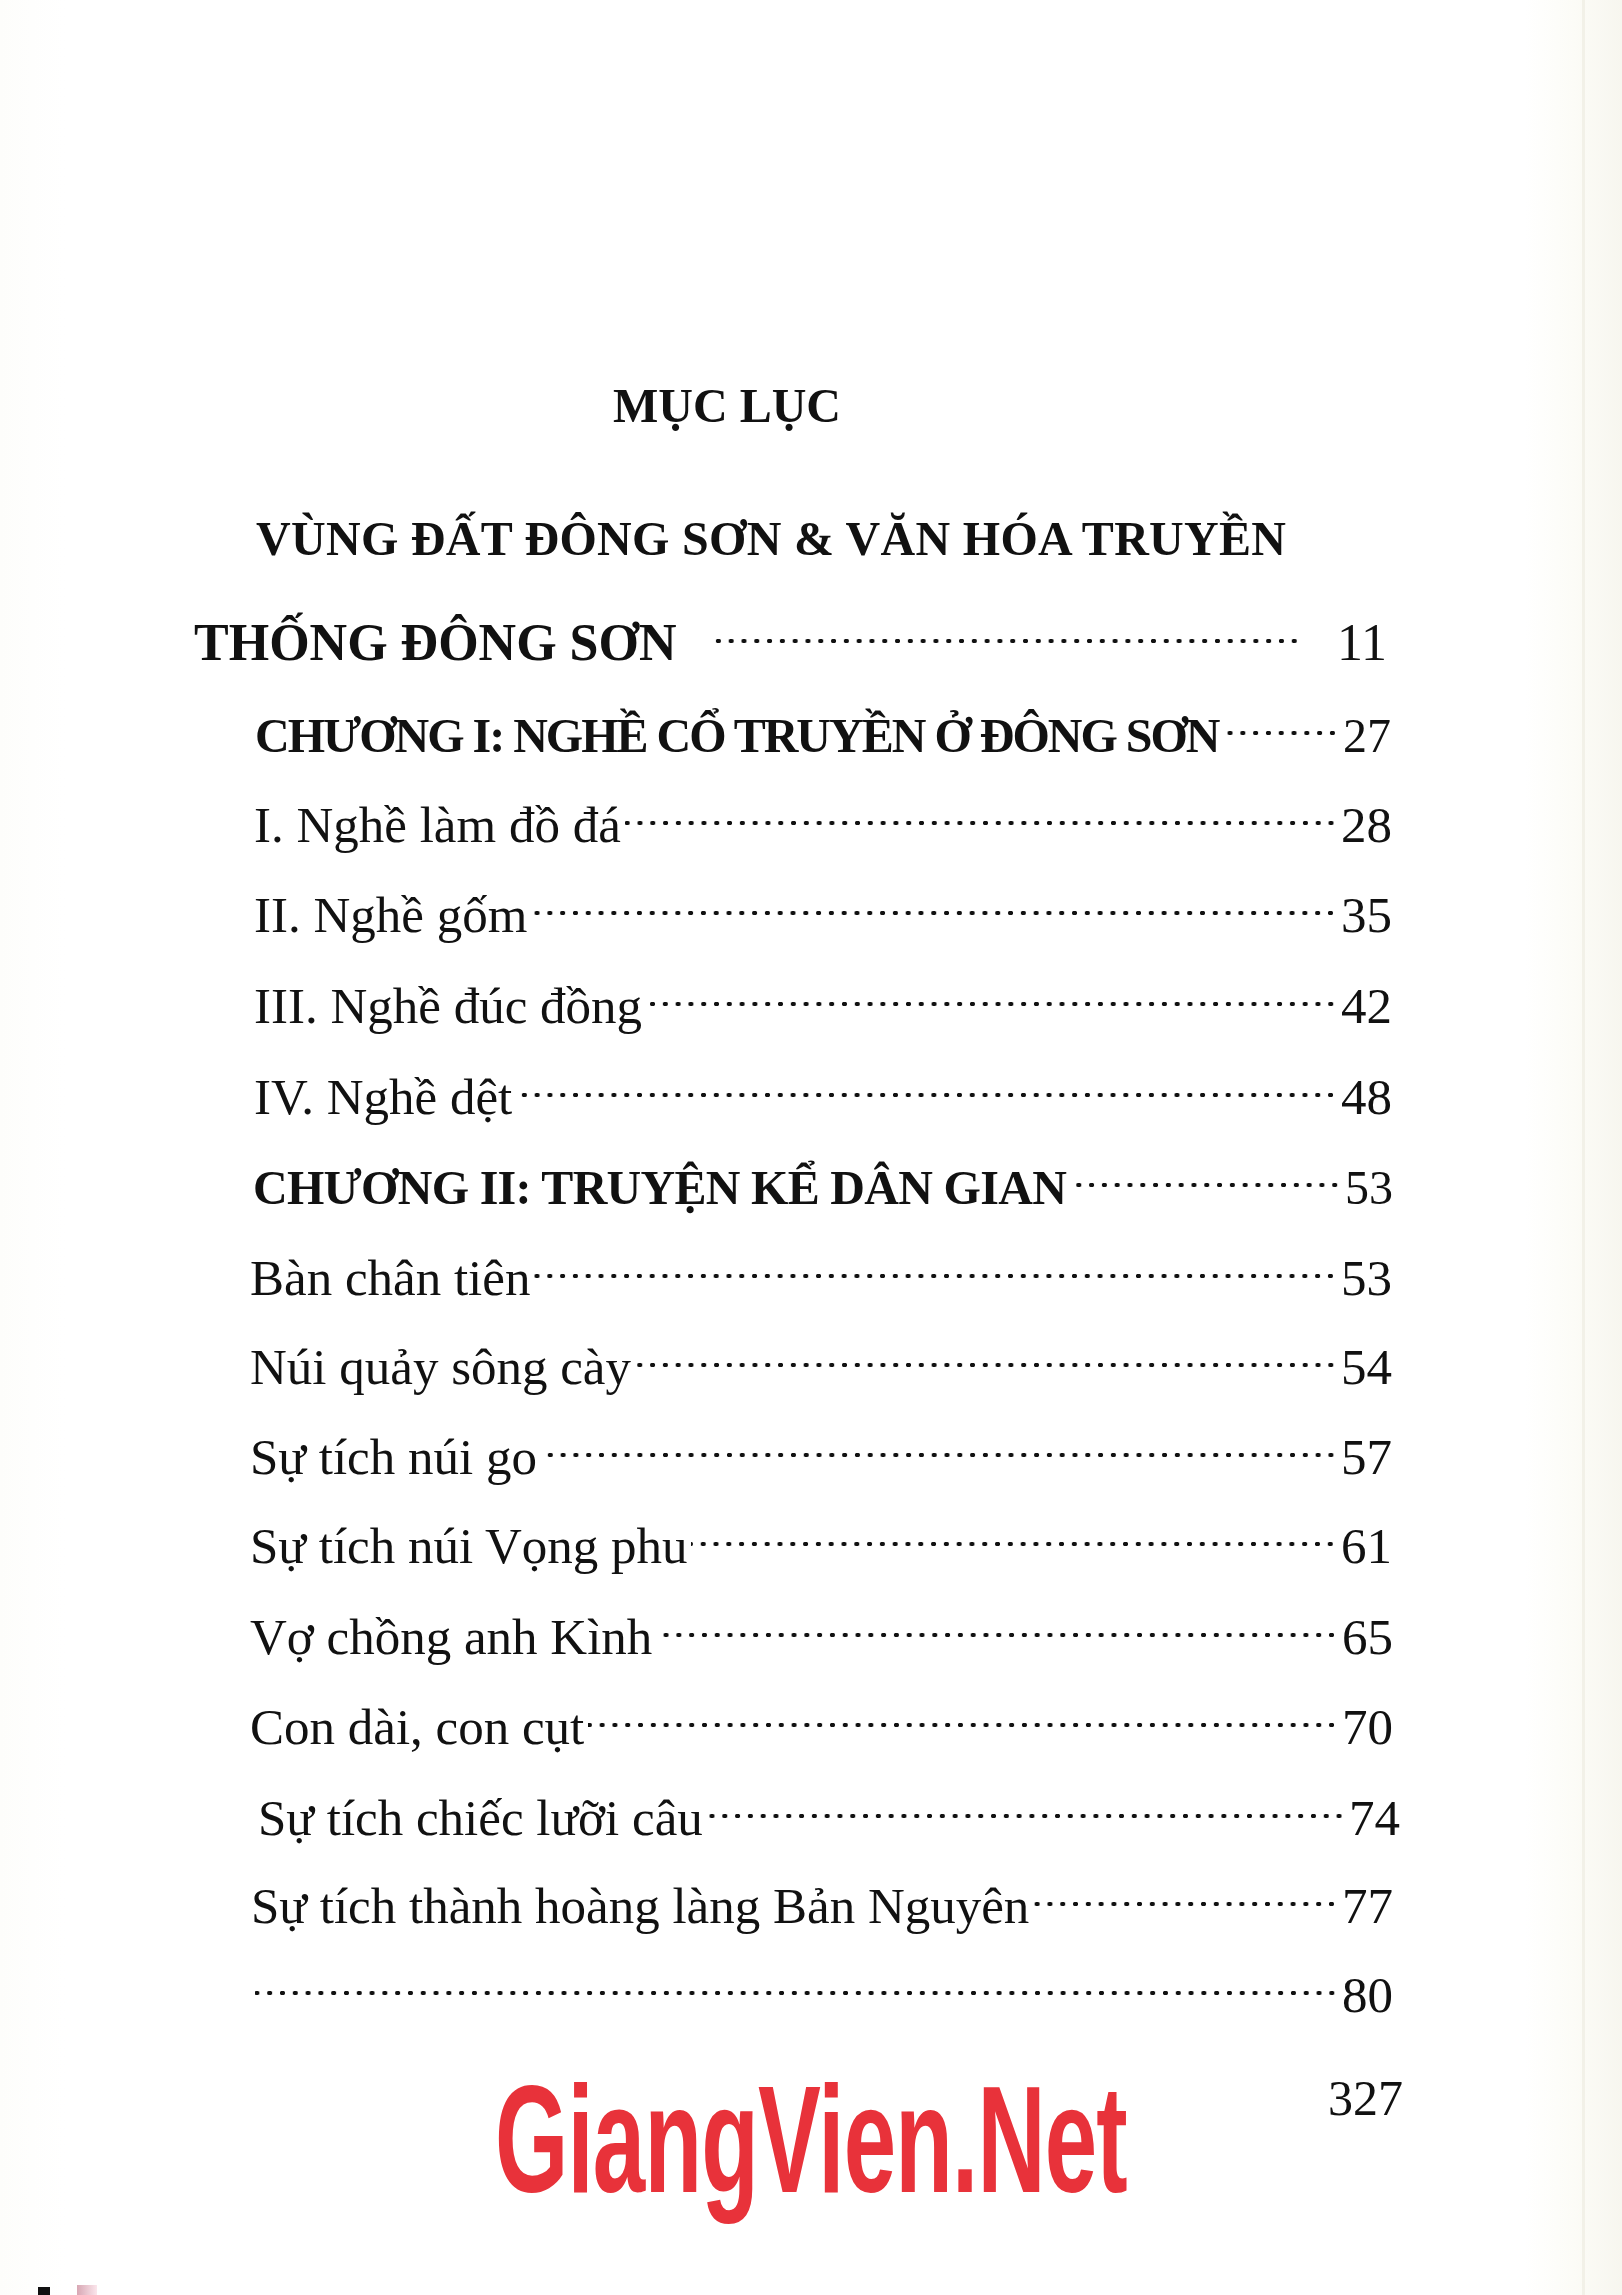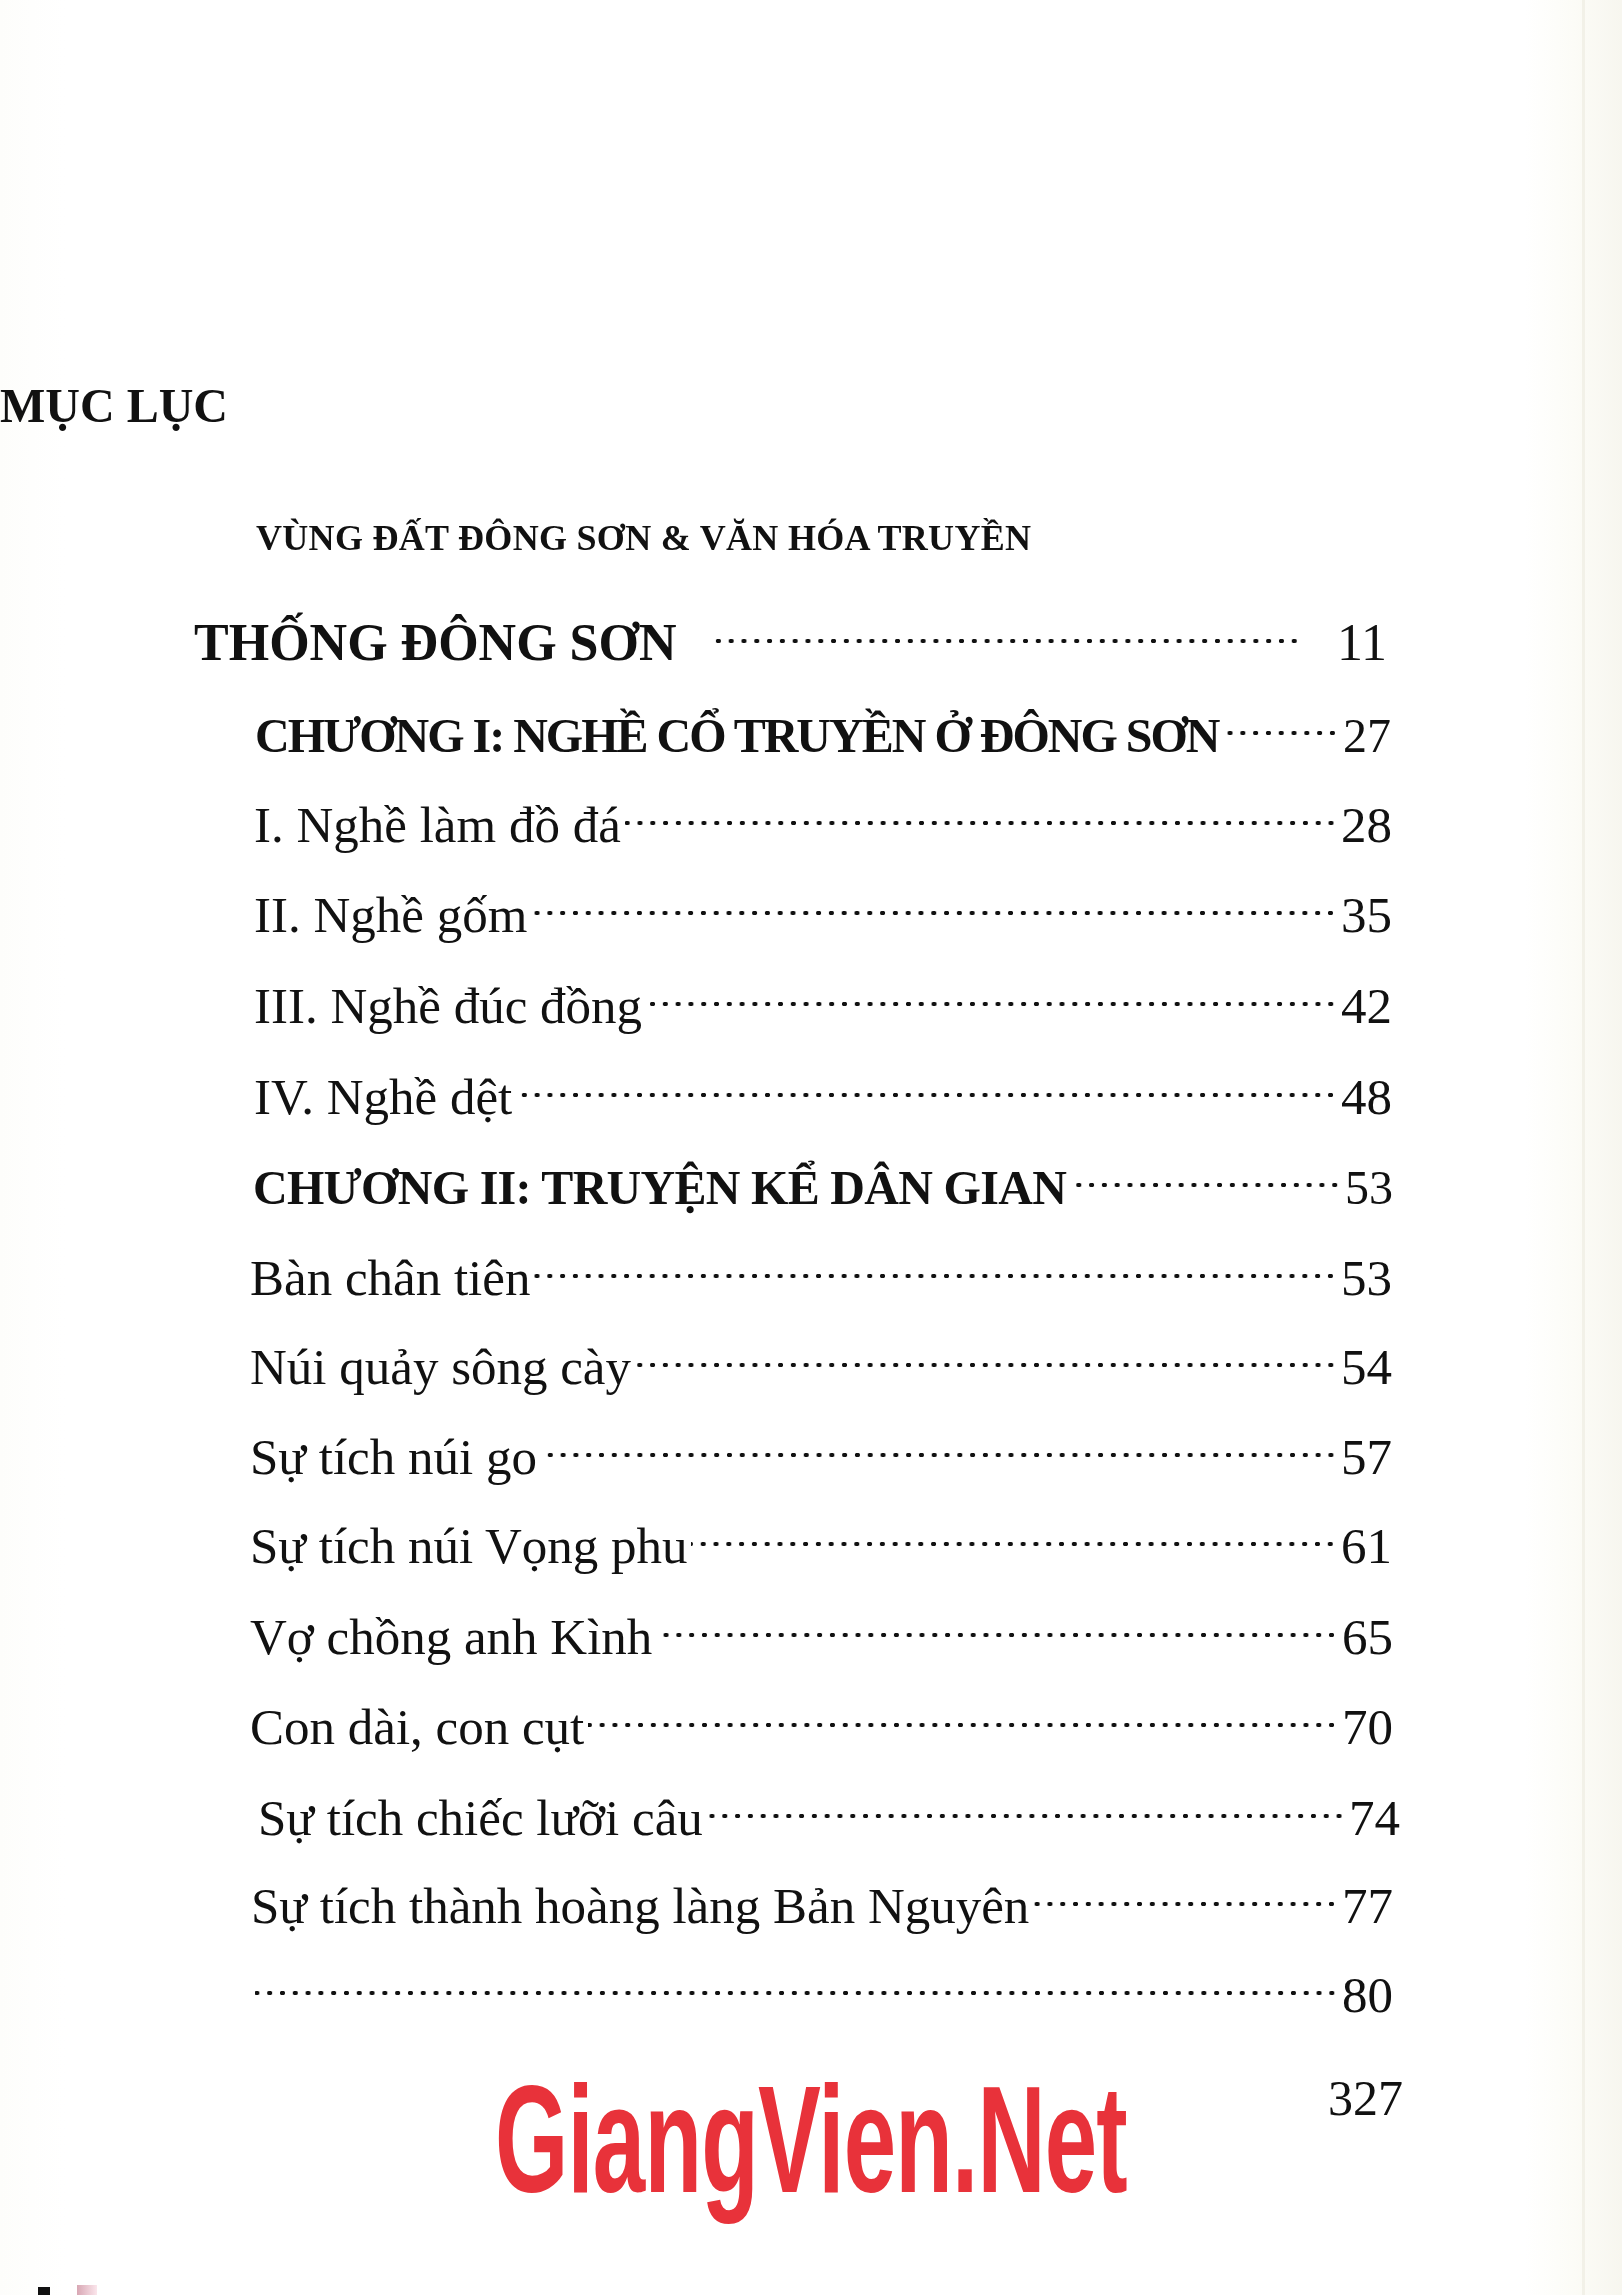--- a/index.html
+++ b/index.html
@@ -28,23 +28,25 @@
     top: 0;
     width: 2.6px;
     height: 2295px;
     background: #f2f1e8;
   }
   .heading {
     position: absolute;
     left: 0;
     width: 1402px;
     top: 376px;
+    text-align: center;
     font-weight: bold;
     font-size: 48px;
     line-height: 59px;
+    padding-left: 52px;
     box-sizing: border-box;
   }
   .toc {
     position: absolute;
     left: 0;
     top: 0;
     width: 1622px;
   }
   .entry {
     position: absolute;
@@ -82,21 +84,21 @@
     text-align: right;
     margin-top: 34px;
   }
   .entry.bold { font-weight: bold; }
   .entry.sub { font-weight: normal; }
   .part-title-line1 {
     position: absolute;
     left: 256px;
     top: 506px;
     font-weight: bold;
-    font-size: 36px;
+    font-size: 48px;
     line-height: 65px;
     white-space: nowrap;
     letter-spacing: 0.3px;
   }
   .watermark {
     position: absolute;
     left: 495px;
     top: 2061px;
     font-family: "Liberation Sans", "DejaVu Sans", sans-serif;
     font-weight: bold;

